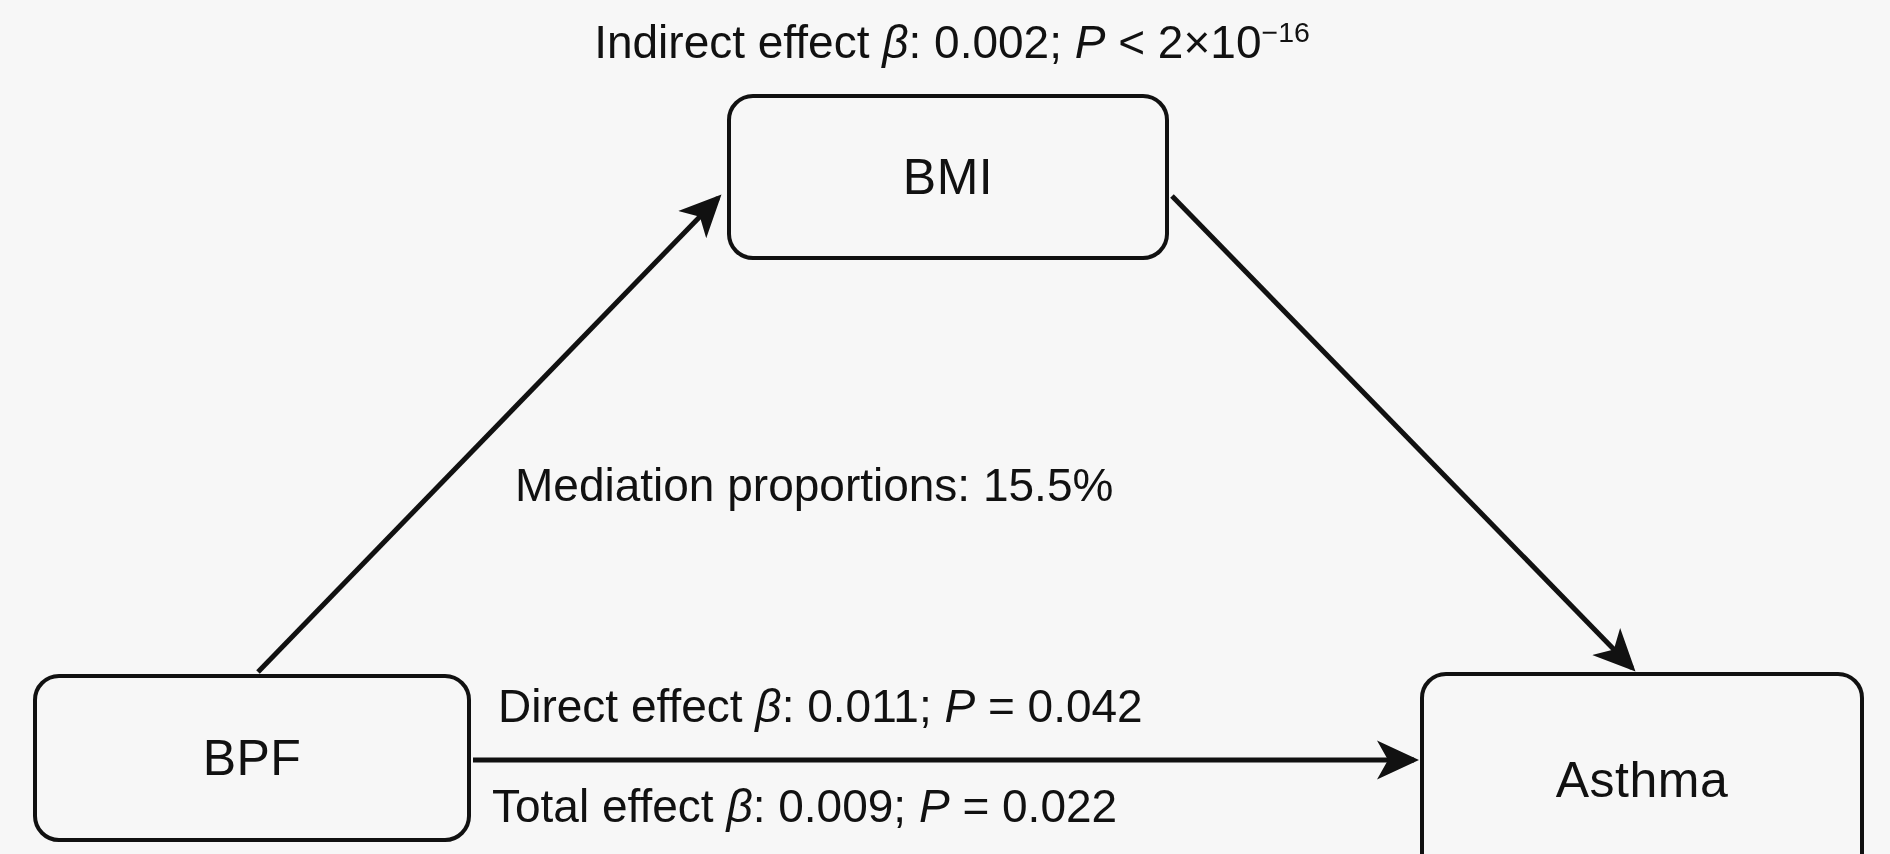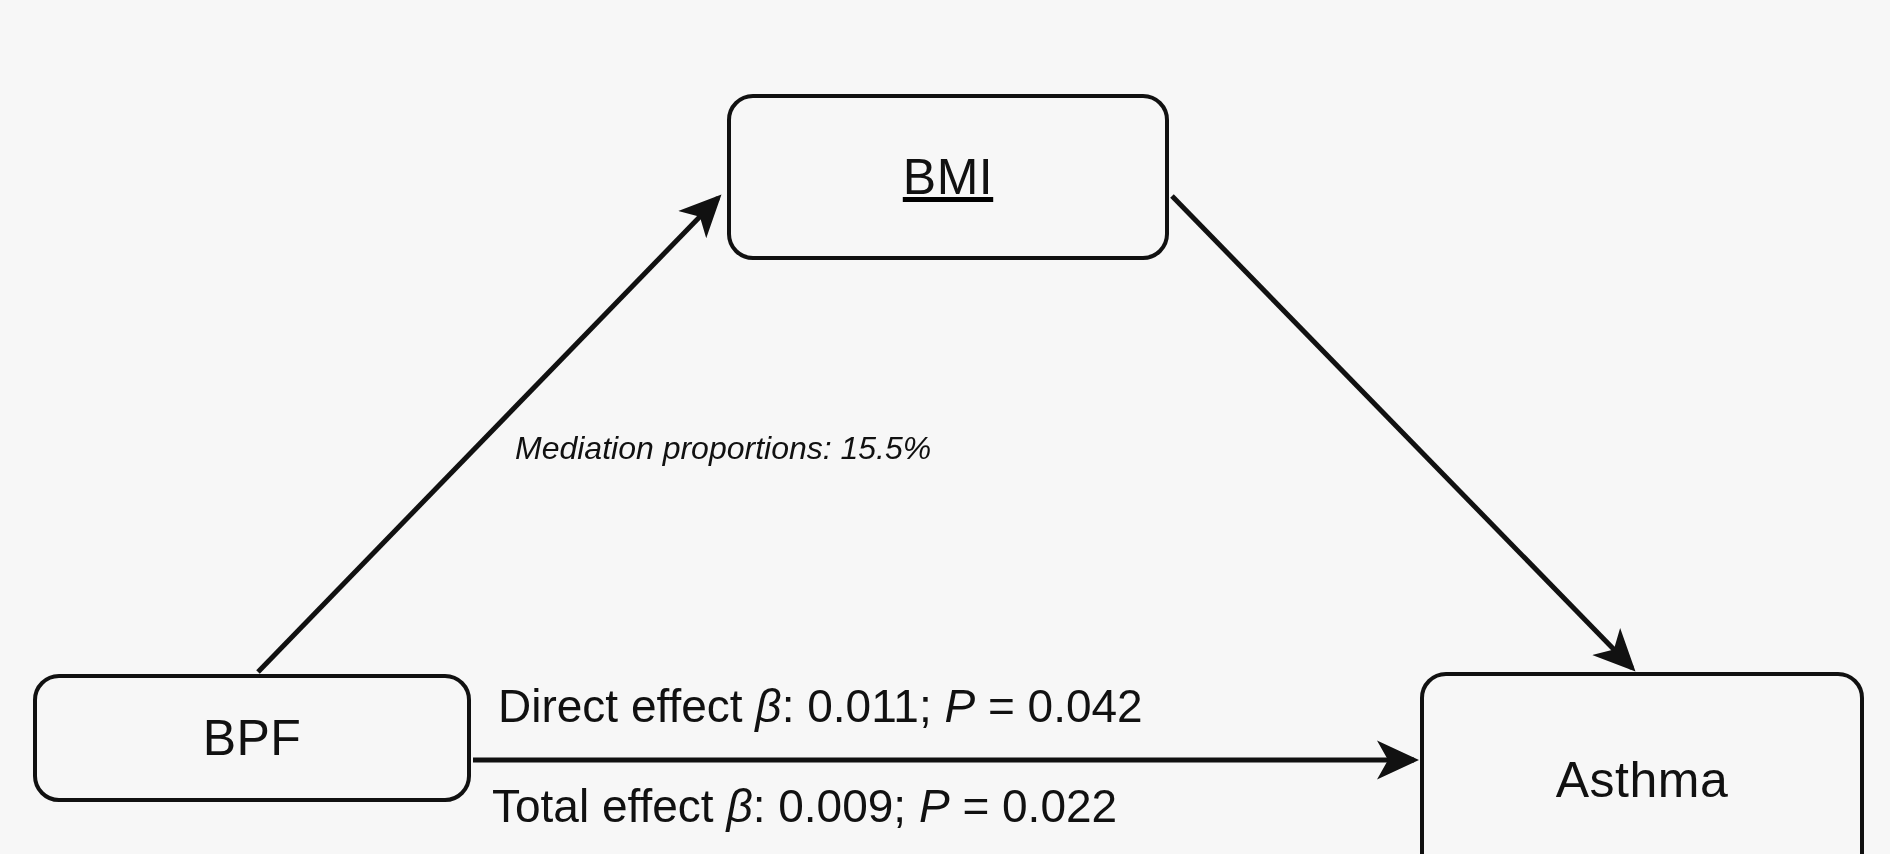--- a/index.html
+++ b/index.html
@@ -39,41 +39,40 @@
     align-items: center;
     justify-content: center;
   }
   .node-label {
     font-size: 50px;
     line-height: 1;
     letter-spacing: 0.5px;
     color: #111111;
     white-space: nowrap;
   }
-  #node-bmi  { left: 727px; top: 94px;  width: 442px; height: 166px; text-decoration: underline; }
-  #node-bpf  { left: 33px;  top: 674px; width: 438px; height: 128px; }
+  #node-bmi  { left: 727px; top: 94px;  width: 442px; height: 166px; }
+  #node-bpf  { left: 33px;  top: 674px; width: 438px; height: 168px; }
   #node-asthma { left: 1420px; top: 672px; width: 444px; height: 216px; }
 
   .edge-label {
     position: absolute;
     white-space: nowrap;
     color: #111111;
     line-height: 1.05;
   }
   #label-indirect {
     left: 0; top: 18px;
     width: 1890px;
     text-align: center;
     font-size: 46px;
   }
   #label-indirect .shift { padding-left: 14px; }
   #label-mediation {
-    left: 515px; top: 432px;
-    font-size: 32px;
-    font-style: italic;
+    left: 515px; top: 461px;
+    font-size: 46px;
   }
   #label-direct {
     left: 498px; top: 682px;
     font-size: 46px;
   }
   #label-total {
     left: 492px; top: 782px;
     font-size: 46px;
   }
   .ital {
@@ -109,20 +108,25 @@
   </div>
 
   <div class="node-box" id="node-bpf">
     <span class="node-label">BPF</span>
   </div>
 
   <div class="node-box" id="node-asthma">
     <span class="node-label">Asthma</span>
   </div>
 
+  <div class="edge-label" id="label-indirect">
+    <span class="shift">
+      <span>Indirect effect </span><span class="ital">β</span><span>: 0.002; </span><span class="ital">P</span><span> &lt; 2×10</span><sup>−16</sup>
+    </span>
+  </div>
 
   <div class="edge-label" id="label-mediation">
     <span>Mediation proportions: 15.5%</span>
   </div>
 
   <div class="edge-label" id="label-direct">
     <span>Direct effect </span><span class="ital">β</span><span>: 0.011; </span><span class="ital">P</span><span> = 0.042</span>
   </div>
 
   <div class="edge-label" id="label-total">

